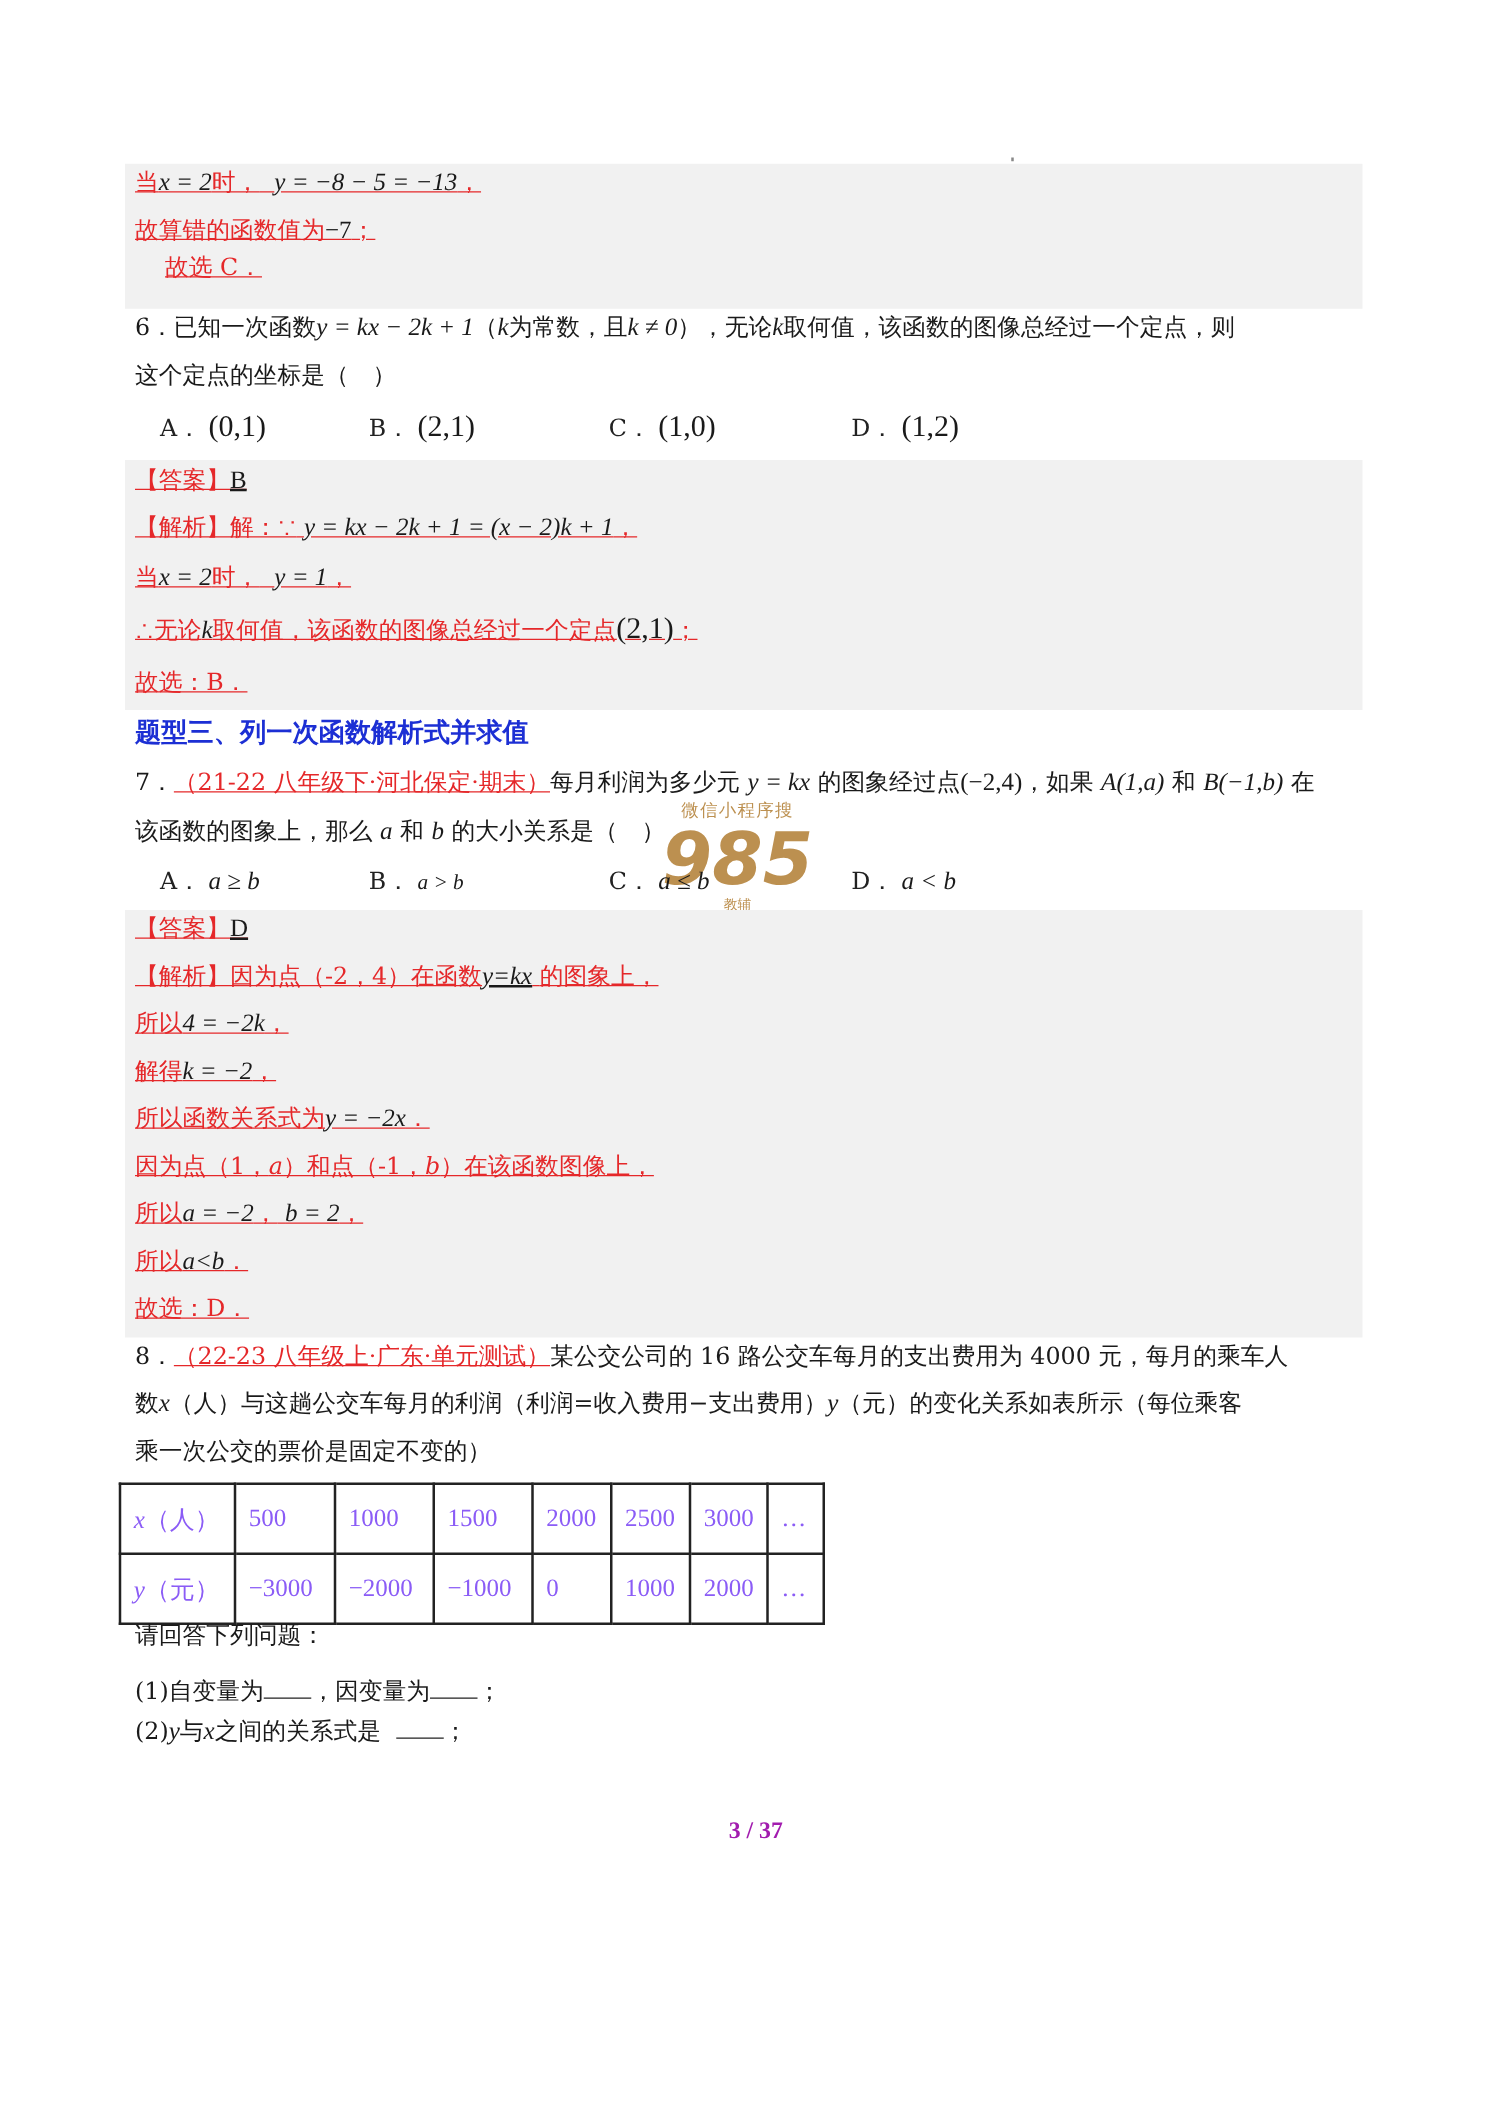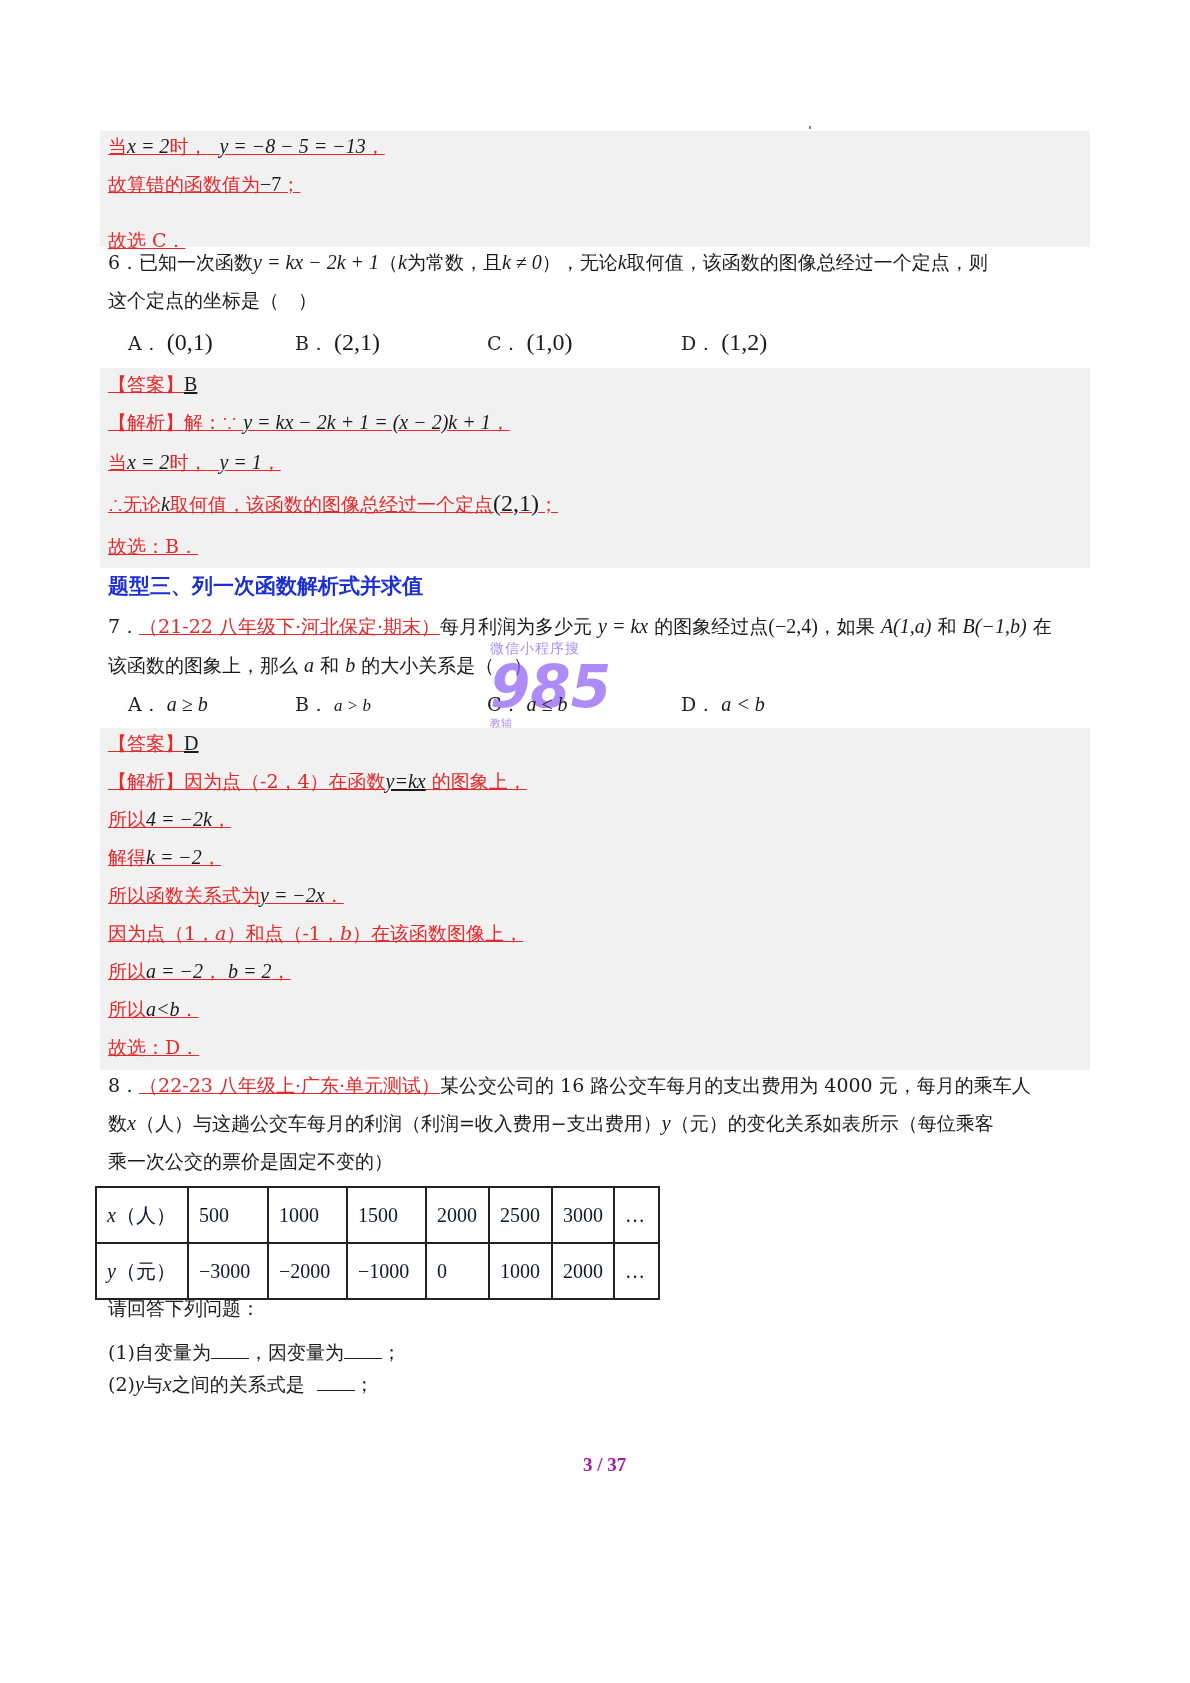--- a/index.html
+++ b/index.html
@@ -10,44 +10,44 @@
   .red { color:#e5282a;text-decoration:underline; }
   .blk { color:#1a1a1a; }
   .m { font-family:"Liberation Serif","DejaVu Serif",serif; font-size:20px; color:#1a1a1a; }
   .mi { font-style:italic; }
   .shade { position:absolute; left:100px; width:990px; background:#f1f1f1; }
   .heading { position:absolute; left:108px; font-family:"DejaVu Sans","Liberation Sans",sans-serif;
              font-weight:bold; font-size:21px; color:#1c2fd4; }
   .opt { position:absolute; font-size:19px; white-space:nowrap; }
   .big { font-size:24px; }
   table.data { position:absolute; left:95px; top:1282px; border-collapse:collapse; }
-  table.data td { border:2px solid #222; height:54px; padding:0 0 0 10px; font-family:"Liberation Serif",serif; font-size:20px; color:#0f172a; vertical-align:middle; }
+  table.data td { border:2px solid #222; height:54px; padding:0 0 0 10px; font-family:"Liberation Serif",serif; font-size:20px; color:#8b5cf6; vertical-align:middle; }
   .pagenum { position:absolute; left:583px; top:1572px; font-family:"Liberation Serif",serif; font-weight:bold; font-size:19px; color:#a21caf; }
   .dot { position:absolute; left:809px; top:126px; width:2px; height:3px; background:#888; }
-  .wm { position:absolute; left:490px; top:640px; width:200px; height:150px; color:#8b5cf6; opacity:.7; font-family:"DejaVu Sans",sans-serif; }
+  .wm { position:absolute; left:490px; top:640px; width:200px; height:150px; color:#a16207; opacity:.7; font-family:"DejaVu Sans",sans-serif; text-align:center; }
   .wm .t1 { font-size:14px; letter-spacing:1px; }
   .wm .t2 { font-size:58px; font-weight:bold; line-height:58px; font-style:italic; }
   .wm .t3 { font-size:11px; }
   .blank { display:inline-block; width:38px; border-bottom:1.5px solid #222; height:18px; vertical-align:baseline; }
 </style>
 </head>
 <body>
 
 <div class="page">
 
   <div class="dot"></div>
 
   <div class="shade" style="top:131px;height:116px;"></div>
   <div class="line red" style="top:134px;">
     <span>当</span><span class="m mi">x = 2</span><span>时，</span>&nbsp;&nbsp;<span class="m mi">y = −8 − 5 = −13</span><span>，</span>
   </div>
   <div class="line red" style="top:172px;">
     <span>故算错的函数值为</span><span class="m">−7</span><span>；</span>
   </div>
-  <div class="line red" style="top:228px;">故选 C．</div>
+  <div class="line red" style="top:202px;margin-left:24px;">故选 C．</div>
 
   <div class="line blk" style="top:250px;">
     <span>6．</span><span>已知一次函数</span><span class="m mi">y = kx − 2k + 1</span><span>（</span><span class="m mi">k</span><span>为常数，且</span><span class="m mi">k ≠ 0</span><span>），无论</span><span class="m mi">k</span><span>取何值，该函数的图像总经过一个定点，则</span>
   </div>
   <div class="line blk" style="top:288px;">这个定点的坐标是（　）</div>
 
   <div class="opt" style="left:128px;top:329px;"><span>A．</span> <span class="m big">(0,1)</span></div>
   <div class="opt" style="left:295px;top:329px;"><span>B．</span> <span class="m big">(2,1)</span></div>
   <div class="opt" style="left:487px;top:329px;"><span>C．</span> <span class="m big">(1,0)</span></div>
   <div class="opt" style="left:681px;top:329px;"><span>D．</span> <span class="m big">(1,2)</span></div>

